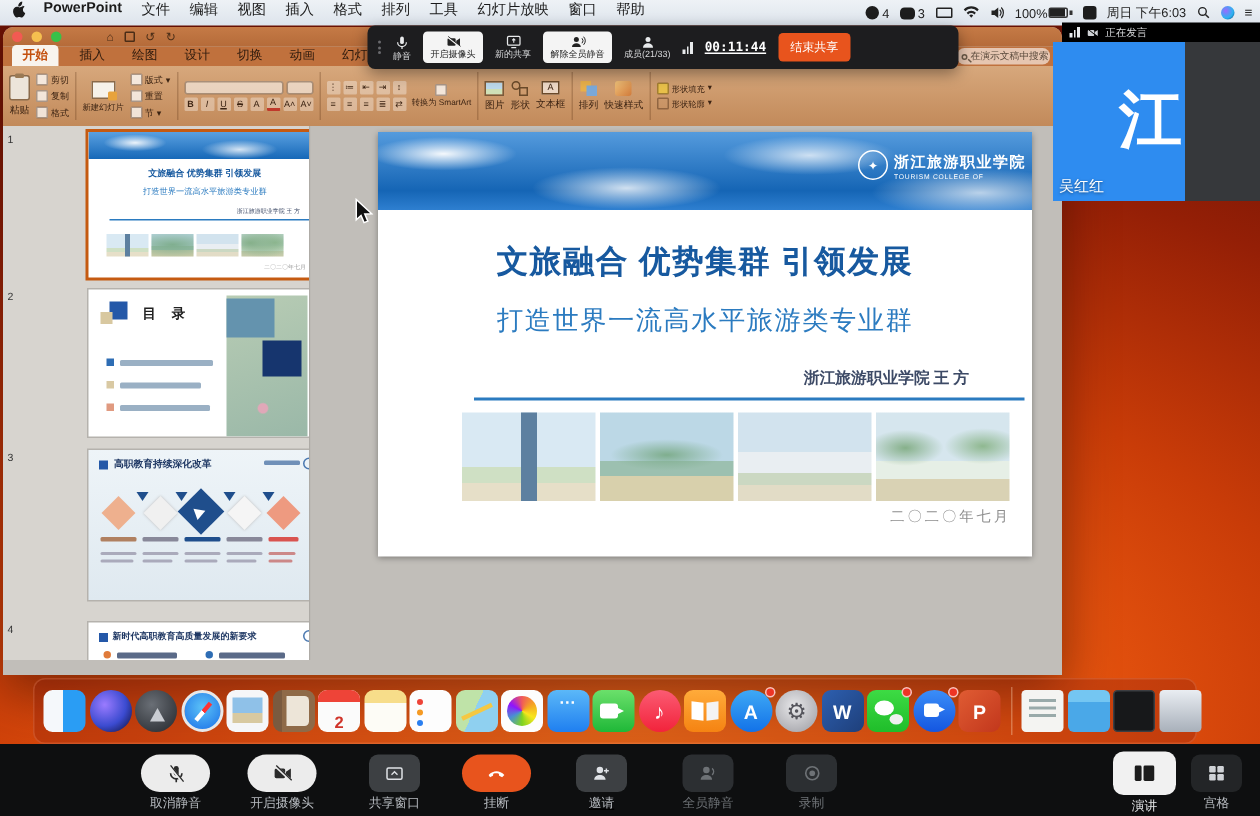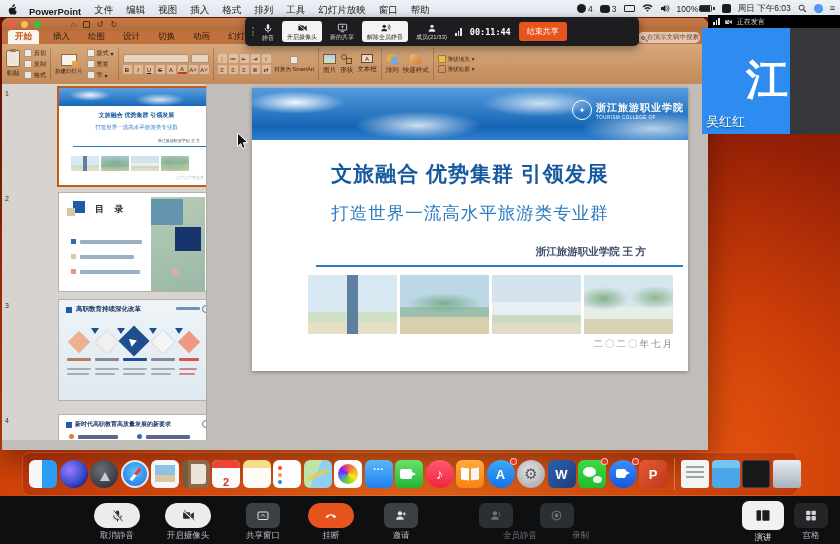--- a/index.html
+++ b/index.html
@@ -4,21 +4,21 @@
 <style>
   html,body{margin:0;padding:0;background:#111;}
   *{box-sizing:border-box;}
   .screen{position:relative;width:840px;height:544px;overflow:hidden;
     font-family:"Liberation Sans","DejaVu Sans",sans-serif;
     background:radial-gradient(ellipse 900px 500px at 50% 88%, #ff7f1e 0%, #ee5a10 28%, #c93c08 52%, #941f06 78%, #6b1204 100%);}
   .abs{position:absolute;}
 
   
   .menubar{left:0;top:0;width:840px;height:17px;background:linear-gradient(#eef2f6,#dde4ec);
-    display:flex;align-items:flex-end;padding:0 8px;font-size:9.5px;color:#1b1b1b;z-index:40;}
+    display:flex;align-items:flex-start;padding:0 8px;font-size:9.5px;color:#1b1b1b;z-index:40;}
   .menubar .mitem{margin-right:13px;white-space:nowrap;}
   .menubar .appname{font-weight:bold;}
   .mb-right{position:absolute;right:5px;top:0;height:17px;display:flex;align-items:center;gap:7px;font-size:8.5px;color:#222;}
   .mb-ic{display:inline-flex;align-items:center;gap:2px;}
   .dotic{width:9px;height:9px;border-radius:50%;background:#1d1d1d;display:inline-block;}
   .bubbleic{width:10px;height:8px;border-radius:3px;background:#1d1d1d;display:inline-block;}
   .dispic{width:11px;height:7px;border:1.4px solid #222;border-radius:1px;display:inline-block;}
   .battery{display:inline-flex;align-items:center;gap:1px;}
   .battbody{width:13px;height:6.5px;border:1px solid #333;border-radius:1.5px;background:linear-gradient(90deg,#222 0 90%,transparent 90%);}
   .battnub{width:1.5px;height:3px;background:#333;}
@@ -104,33 +104,33 @@
   .campus4{background:radial-gradient(ellipse 34px 16px at 22% 40%,#86b08a,transparent 75%),radial-gradient(ellipse 34px 16px at 80% 38%,#8fb890,transparent 75%),linear-gradient(180deg,#d6e6ee 0 55%,#e6efe6 55% 75%,#d9d2b4 75%);}
 
   .notespane{position:absolute;left:206px;top:287px;width:496px;height:69px;background:#dcdad6;border-top:1px solid #b8b5b0;}
   .notestext{position:absolute;left:15px;top:5px;font-size:7.5px;color:#4a4a4a;}
 
   
   .mtoolbar{left:245px;top:17px;width:394px;height:29px;background:#1d1d1f;border-radius:5px;display:flex;align-items:center;
     padding:0 7px;gap:8px;z-index:50;box-shadow:0 3px 10px rgba(0,0,0,.4);}
   .mt-item{display:flex;flex-direction:column;align-items:center;justify-content:center;gap:1px;color:#d9dadc;font-size:6px;line-height:1;white-space:nowrap;}
   .mt-item.litbox{background:#f4f4f4;color:#1c1c1c;border-radius:3px;padding:2px 5px;}
-  .mt-timer{color:#fff;font-size:8.5px;font-family:"DejaVu Sans Mono","Liberation Mono",monospace;font-weight:bold;}
+  .mt-timer{color:#fff;font-size:8.5px;font-family:"DejaVu Sans Mono","Liberation Mono",monospace;font-weight:bold;text-decoration:underline;}
   .mt-end{background:#e8541d;color:#fff;font-size:8px;border-radius:3px;padding:4px 8px;white-space:nowrap;}
   .handleic{display:flex;flex-direction:column;gap:1.5px;}
   .handleic i{width:2px;height:2px;border-radius:50%;background:#6a6a6e;display:block;}
   .sigbars{display:flex;align-items:flex-end;gap:1px;}
   .sigbars i{width:1.6px;background:#e8eaec;display:block;}
 
   
   .vbar{left:708px;top:15px;width:132px;height:13px;background:#000;display:flex;align-items:center;gap:4px;padding:0 5px;z-index:45;font-size:7px;color:#d6d8da;}
   .vpanel{left:702px;top:28px;width:138px;height:106px;background:#36383b;z-index:44;overflow:hidden;}
   .vavatar{position:absolute;left:0;top:0;width:88px;height:106px;background:#2e8cf0;overflow:hidden;}
   .vchar{position:absolute;left:44px;top:24px;font-size:42px;font-weight:bold;color:#fff;}
-  .vname{position:absolute;left:4px;bottom:3px;font-size:13px;color:#fff;text-shadow:0 1px 2px rgba(0,0,0,.5);}
+  .vname{position:absolute;left:4px;bottom:3px;font-size:10px;color:#fff;text-shadow:0 1px 2px rgba(0,0,0,.5);}
 
   
   .dock{left:22px;top:452px;width:776px;height:44px;background:rgba(140,30,12,.30);border:1px solid rgba(255,160,110,.25);
     border-radius:8px;display:flex;align-items:center;padding:0 6px;gap:2.5px;z-index:30;}
   .dk{width:28px;height:28px;border-radius:6px;position:relative;flex:0 0 auto;}
   .dk .badge{position:absolute;right:-2px;top:-2px;width:7px;height:7px;border-radius:50%;background:#ee3424;border:1px solid rgba(255,255,255,.7);}
   .dkdiv{width:1px;height:32px;background:rgba(255,220,190,.35);margin:0 4px;flex:0 0 auto;}
   .dk-finder{background:linear-gradient(90deg,#f5f8fb 0 46%,#2a9df4 46%);}
   .dk-siri{border-radius:50%;background:radial-gradient(circle at 35% 35%,#9a7bff,#3b4bd0 55%,#0a0a2a);}
   .dk-launchpad{border-radius:50%;background:radial-gradient(circle at 40% 35%,#6a6f76,#23262b);}
@@ -175,21 +175,21 @@
   .dk-document:after{content:"";position:absolute;left:5px;top:6px;right:5px;height:2px;background:#9aa;box-shadow:0 5px 0 #9aa,0 10px 0 #9aa;}
   .dk-folder{background:linear-gradient(180deg,#74c6f2 0 28%,#4aa8e8 28%);border-radius:4px;}
   .dk-window{background:#17181a;border:1px solid #3c3e42;border-radius:3px;}
   .dk-trash{background:linear-gradient(180deg,#e9edf2,#a8b0ba);border-radius:3px;}
 
   
   .bottombar{left:0;top:496px;width:840px;height:48px;background:#0e0f10;z-index:35;}
   .bb{position:absolute;display:flex;flex-direction:column;align-items:center;gap:3px;}
   .bb .btn{display:flex;align-items:center;justify-content:center;}
   .bb .lab{font-size:8.5px;color:#b7bbc0;white-space:nowrap;line-height:1;}
-  .bb.dim .lab{color:#6e7control276;margin-left:48px;}
+  .bb.dim .lab{color:#6e7control276;}
   .pill{width:46px;height:25px;border-radius:13px;background:#ececec;}
   .sqbtn{width:34px;height:25px;border-radius:6px;background:#3d4043;}
   .dimbtn{background:#2c2f32;}
   .whitebtn{width:42px;height:29px;border-radius:7px;background:#f1f1f1;}
   .bb.dim .lab{color:#6e7276;}
 
   
   .cursor{left:236px;top:132px;z-index:60;}
 </style>
 </head>

